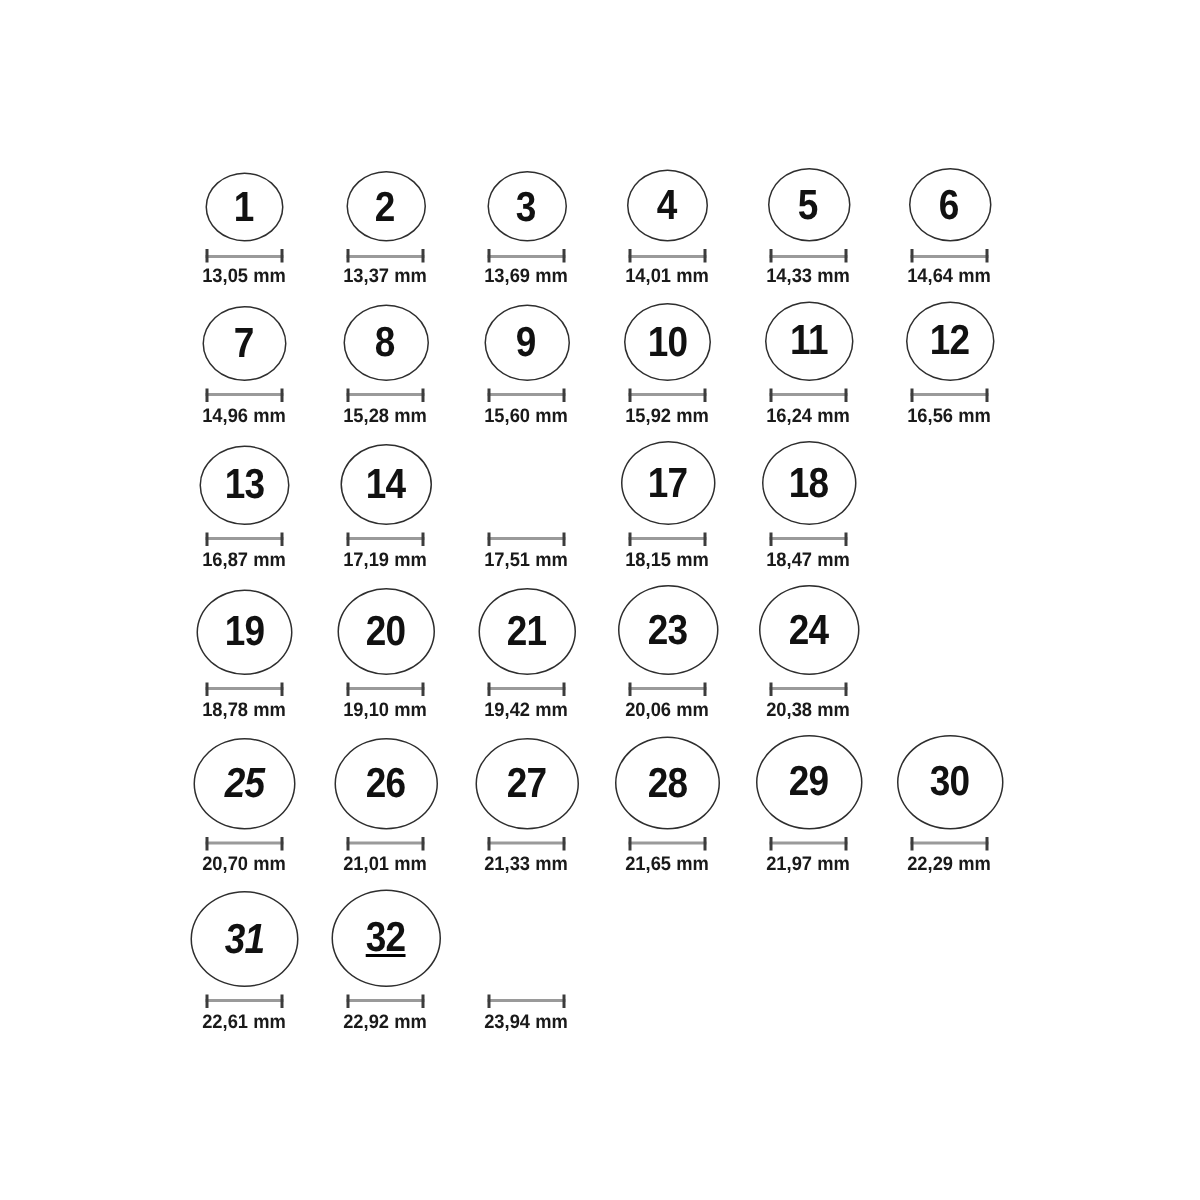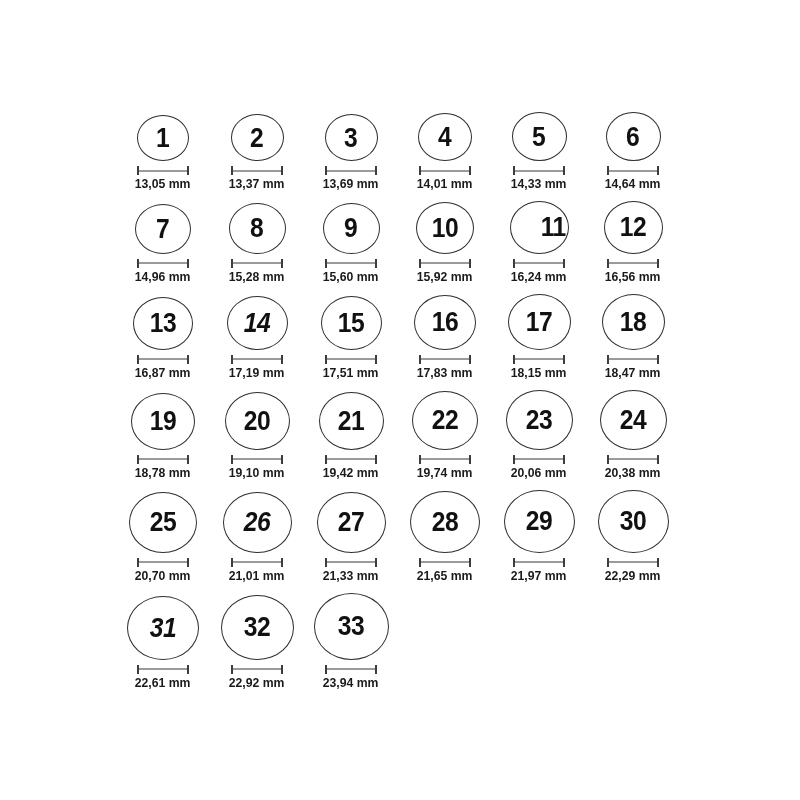--- a/index.html
+++ b/index.html
@@ -196,21 +196,21 @@
       <span class="num">10</span>
     </div>
     <div class="measure">
       <span class="tick left"></span>
       <span class="bar"></span>
       <span class="tick right"></span>
     </div>
     <div class="dia-label">15,92 mm</div>
   </div>
       <div class="cell">
-    <div class="circle" style="width: 59px; height: 53px; justify-content: flex-end;">
+    <div class="circle" style="width: 59px; height: 53px;">
       <span class="num">11</span>
     </div>
     <div class="measure">
       <span class="tick left"></span>
       <span class="bar"></span>
       <span class="tick right"></span>
     </div>
     <div class="dia-label">16,24 mm</div>
   </div>
       <div class="cell">
@@ -231,51 +231,37 @@
       <span class="num">13</span>
     </div>
     <div class="measure">
       <span class="tick left"></span>
       <span class="bar"></span>
       <span class="tick right"></span>
     </div>
     <div class="dia-label">16,87 mm</div>
   </div>
       <div class="cell">
-    <div class="circle" style="width: 61px; height: 54px; font-style: italic;">
+    <div class="circle" style="width: 61px; height: 54px;">
       <span class="num">14</span>
     </div>
     <div class="measure">
       <span class="tick left"></span>
       <span class="bar"></span>
       <span class="tick right"></span>
     </div>
     <div class="dia-label">17,19 mm</div>
   </div>
       <div class="cell">
-    <div class="circle" style="width: 61px; height: 54px;">
-      <span class="num">15</span>
-    </div>
     <div class="measure">
       <span class="tick left"></span>
       <span class="bar"></span>
       <span class="tick right"></span>
     </div>
     <div class="dia-label">17,51 mm</div>
-  </div>
-      <div class="cell">
-    <div class="circle" style="width: 62px; height: 55px;">
-      <span class="num">16</span>
-    </div>
-    <div class="measure">
-      <span class="tick left"></span>
-      <span class="bar"></span>
-      <span class="tick right"></span>
-    </div>
-    <div class="dia-label">17,83 mm</div>
   </div>
       <div class="cell">
     <div class="circle" style="width: 63px; height: 56px;">
       <span class="num">17</span>
     </div>
     <div class="measure">
       <span class="tick left"></span>
       <span class="bar"></span>
       <span class="tick right"></span>
     </div>
@@ -321,31 +307,20 @@
       <span class="num">21</span>
     </div>
     <div class="measure">
       <span class="tick left"></span>
       <span class="bar"></span>
       <span class="tick right"></span>
     </div>
     <div class="dia-label">19,42 mm</div>
   </div>
       <div class="cell">
-    <div class="circle" style="width: 66px; height: 59px;">
-      <span class="num">22</span>
-    </div>
-    <div class="measure">
-      <span class="tick left"></span>
-      <span class="bar"></span>
-      <span class="tick right"></span>
-    </div>
-    <div class="dia-label">19,74 mm</div>
-  </div>
-      <div class="cell">
     <div class="circle" style="width: 67px; height: 60px; text-align: center;">
       <span class="num">23</span>
     </div>
     <div class="measure">
       <span class="tick left"></span>
       <span class="bar"></span>
       <span class="tick right"></span>
     </div>
     <div class="dia-label">20,06 mm</div>
   </div>
@@ -356,32 +331,32 @@
     <div class="measure">
       <span class="tick left"></span>
       <span class="bar"></span>
       <span class="tick right"></span>
     </div>
     <div class="dia-label">20,38 mm</div>
   </div>
     </div>
     <div class="row">
       <div class="cell">
-    <div class="circle" style="width: 68px; height: 61px;">
+    <div class="circle" style="width: 68px; height: 61px; font-style: italic;">
       <span class="num">25</span>
     </div>
     <div class="measure">
       <span class="tick left"></span>
       <span class="bar"></span>
       <span class="tick right"></span>
     </div>
     <div class="dia-label">20,70 mm</div>
   </div>
       <div class="cell">
-    <div class="circle" style="width: 69px; height: 61px; font-style: italic;">
+    <div class="circle" style="width: 69px; height: 61px;">
       <span class="num">26</span>
     </div>
     <div class="measure">
       <span class="tick left"></span>
       <span class="bar"></span>
       <span class="tick right"></span>
     </div>
     <div class="dia-label">21,01 mm</div>
   </div>
       <div class="cell">
@@ -435,34 +410,31 @@
       <span class="num">31</span>
     </div>
     <div class="measure">
       <span class="tick left"></span>
       <span class="bar"></span>
       <span class="tick right"></span>
     </div>
     <div class="dia-label">22,61 mm</div>
   </div>
       <div class="cell">
-    <div class="circle" style="width: 73px; height: 65px;">
+    <div class="circle" style="width: 73px; height: 65px; text-decoration: underline;">
       <span class="num">32</span>
     </div>
     <div class="measure">
       <span class="tick left"></span>
       <span class="bar"></span>
       <span class="tick right"></span>
     </div>
     <div class="dia-label">22,92 mm</div>
   </div>
       <div class="cell">
-    <div class="circle" style="width: 75px; height: 67px;">
-      <span class="num">33</span>
-    </div>
     <div class="measure">
       <span class="tick left"></span>
       <span class="bar"></span>
       <span class="tick right"></span>
     </div>
     <div class="dia-label">23,94 mm</div>
   </div>
     </div>
   </div>
 

